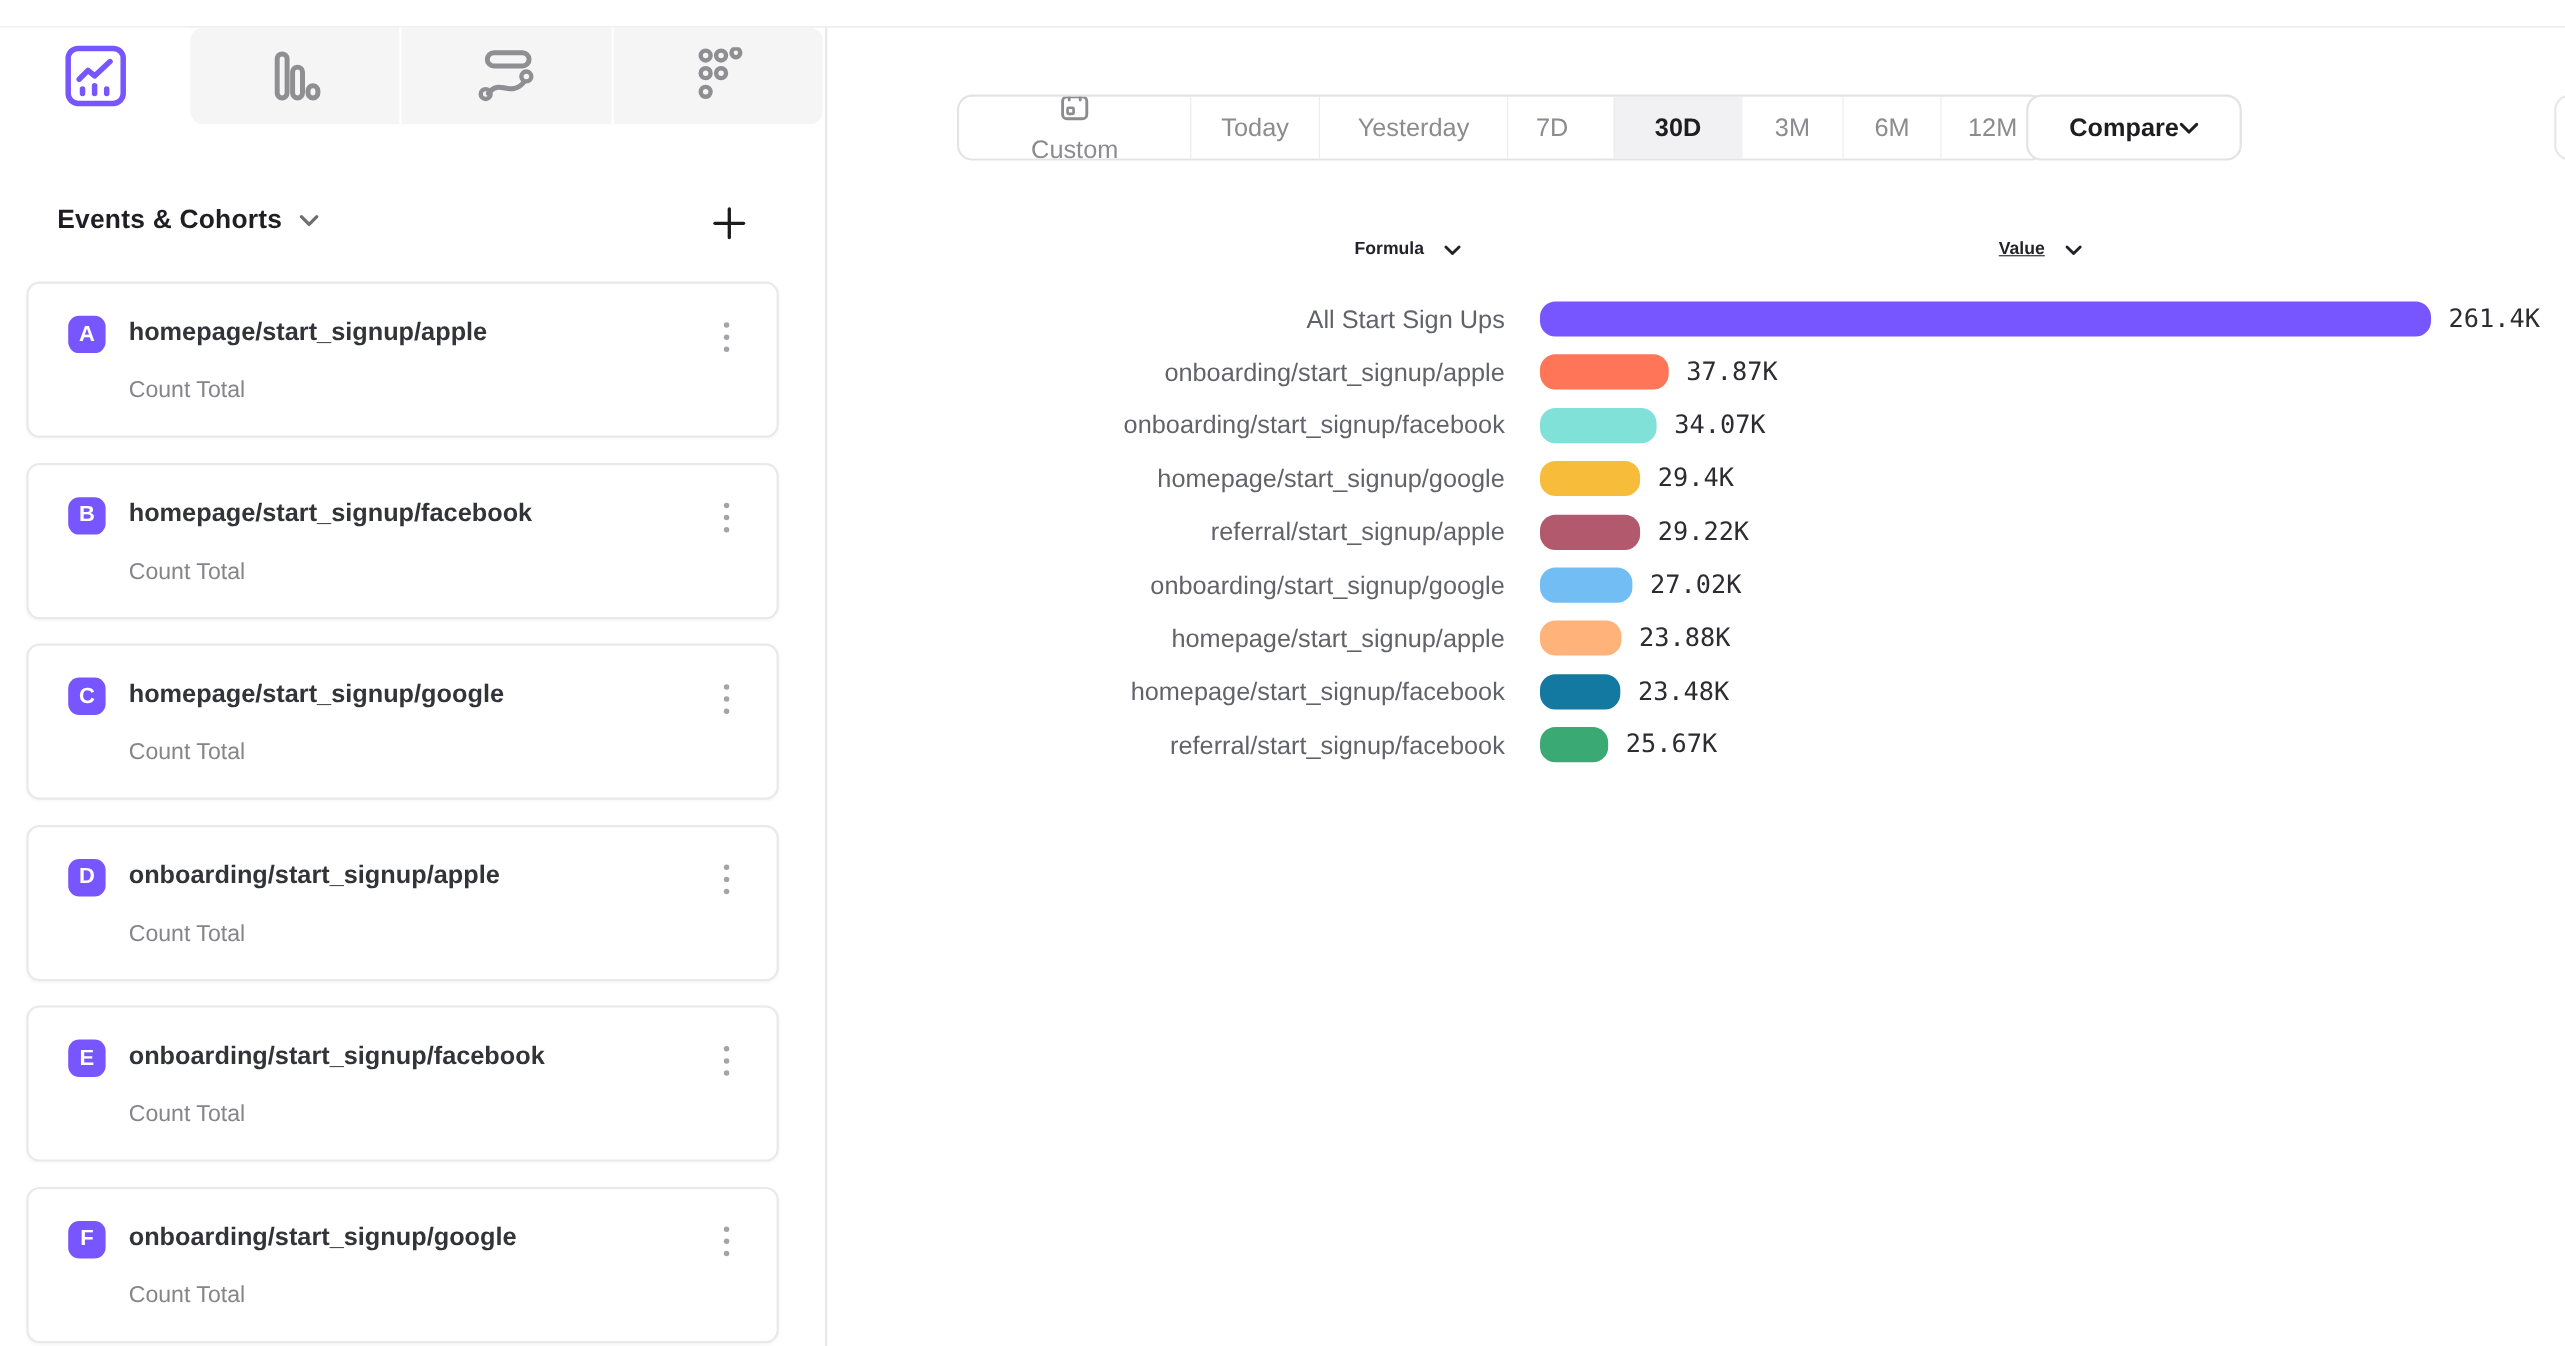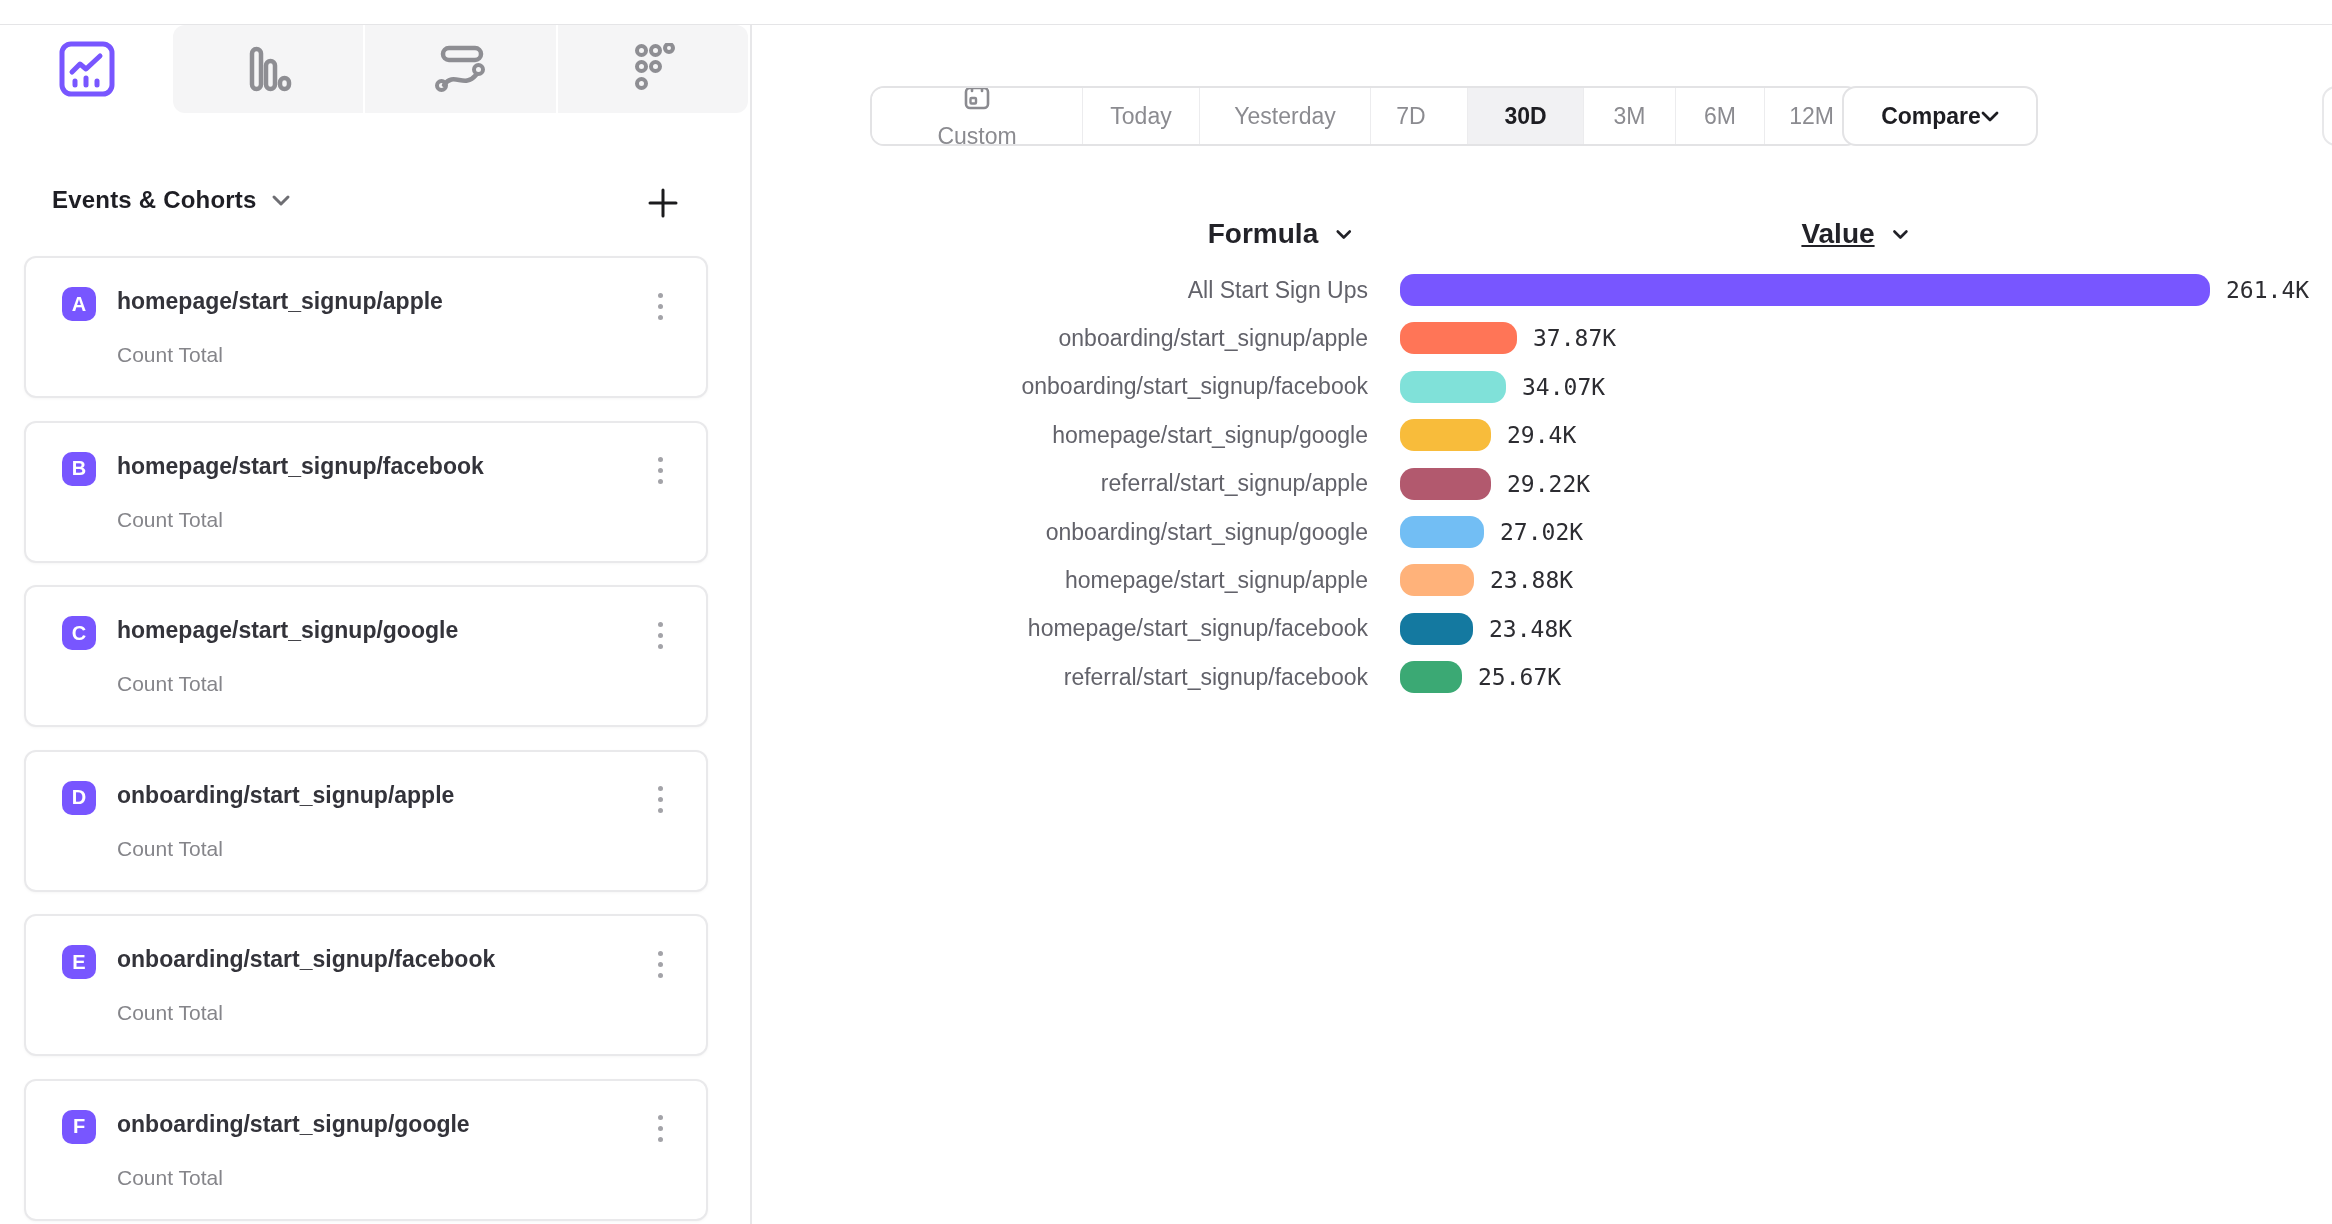--- a/index.html
+++ b/index.html
@@ -44,21 +44,21 @@
   .seg.selected { background:#f1f1f3; color:#1d1d22; font-weight:700; }
   .compare-btn { position:absolute; left:1842px; top:86px; width:196px; height:60px; border:2px solid #e3e3e5;
                  border-radius:14px; background:#fff; display:flex; align-items:center; justify-content:center;
                  font-size:23px; font-weight:700; color:#1d1d22; cursor:pointer; }
   .edge-btn { position:absolute; left:2322px; top:86px; width:40px; height:60px; border:2px solid #e8e8ea;
               border-radius:14px; background:#fff; }
 
   
   .chart-headers { position:absolute; top:218px; left:0; width:2332px; height:30px; }
   .chart-header { position:absolute; transform:translateX(-50%); display:flex; align-items:center; gap:18px;
-                  font-size:28px; font-weight:700; color:#222228; cursor:pointer; white-space:nowrap; }
+                  font-size:16px; font-weight:700; color:#222228; cursor:pointer; white-space:nowrap; }
   .chart-rows { position:absolute; left:750px; top:266px; width:1582px; }
   .chart-row { position:absolute; left:0; height:48px; display:flex; align-items:center; }
   .row-label { width:618px; text-align:right; font-size:23px; color:#62626a; white-space:nowrap; }
   .row-bar { margin-left:32px; height:32px; border-radius:14px; cursor:pointer; }
   .row-value { margin-left:16px; font-family:"DejaVu Sans Mono", monospace; font-size:23px; color:#2c2c31; white-space:nowrap; }
 
   svg { display:block; }
 </style>
 </head>
 <body>

